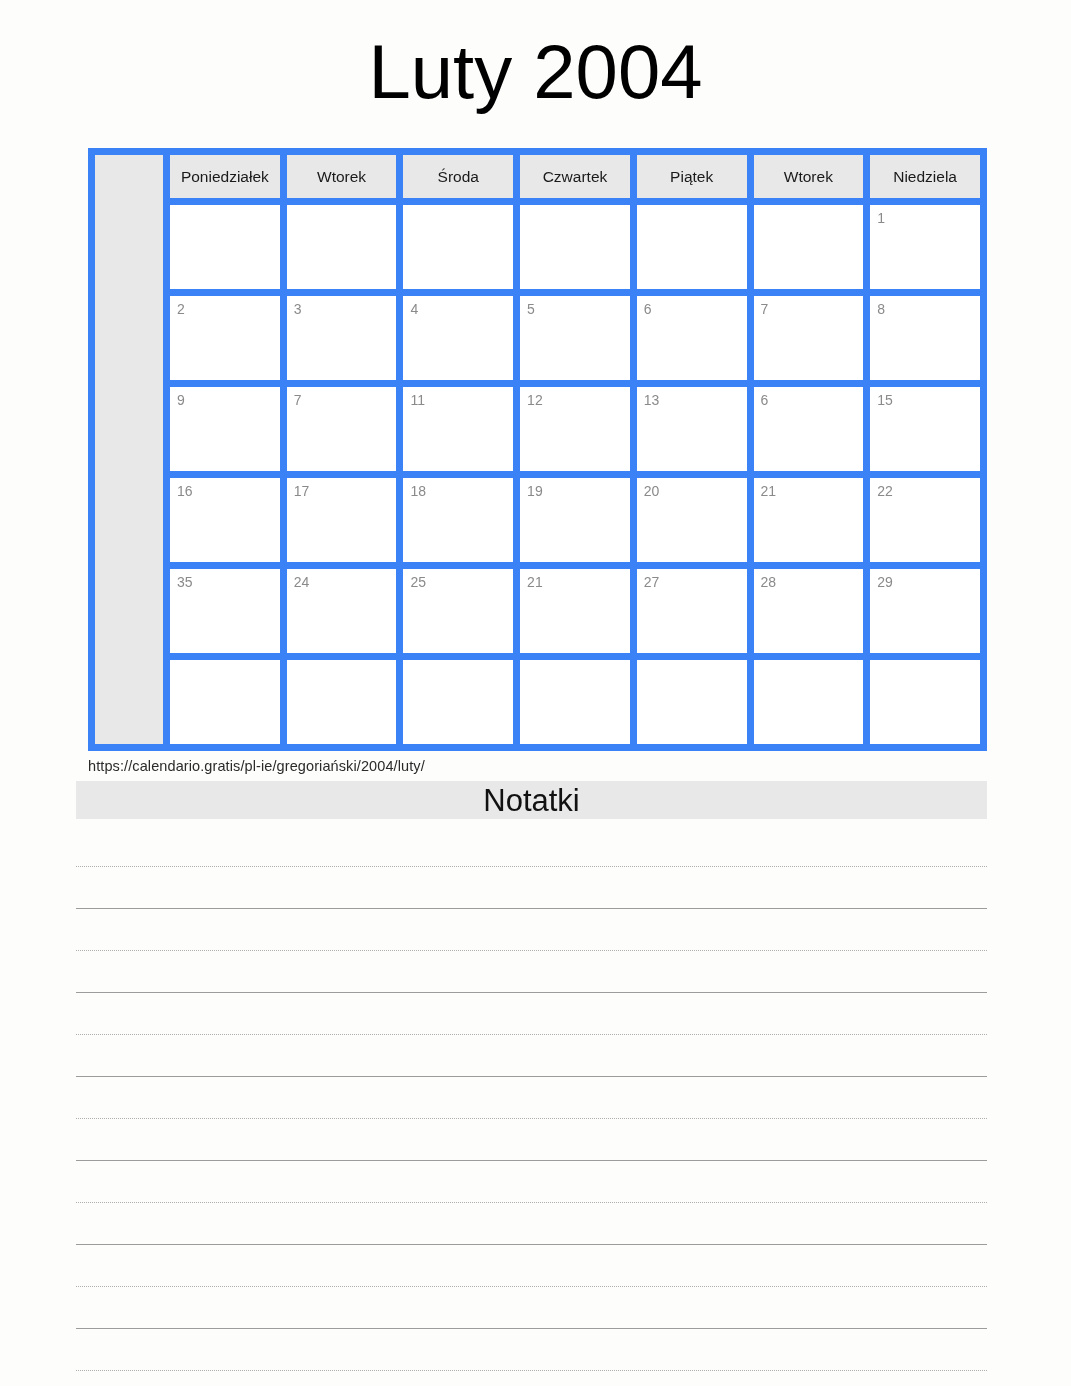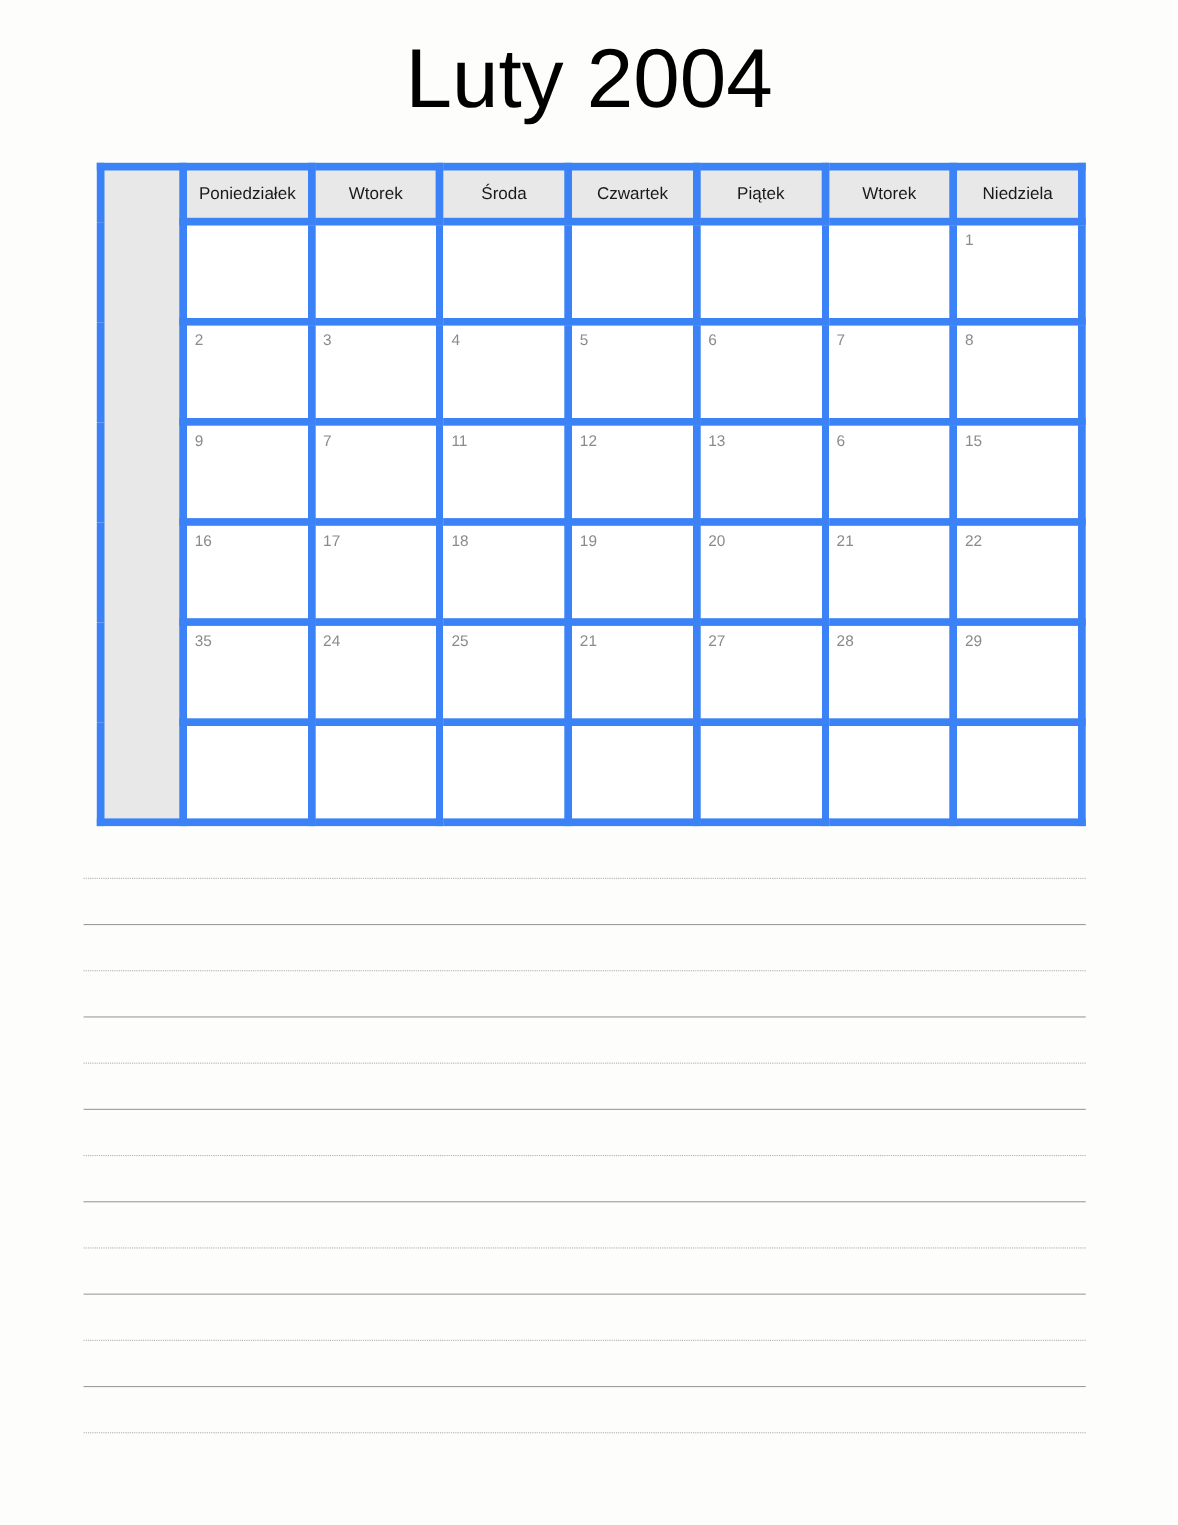--- a/index.html
+++ b/index.html
@@ -267,21 +267,25 @@
               <span class="num"></span>
             </td>
         <td class="daycell">
               <span class="num"></span>
             </td>
       </tr>
     </tbody>
       </table>
   </div>
 
-
+  <div class="url">https://calendario.gratis/pl-ie/gregoriański/2004/luty/</div>
+
+  <div class="notes-header">
+    <span>Notatki</span>
+  </div>
 
   <div class="notes-lines">
     <div class="note-line"></div>
     <div class="note-line solid"></div>
     <div class="note-line"></div>
     <div class="note-line solid"></div>
     <div class="note-line"></div>
     <div class="note-line solid"></div>
     <div class="note-line"></div>
     <div class="note-line solid"></div>

